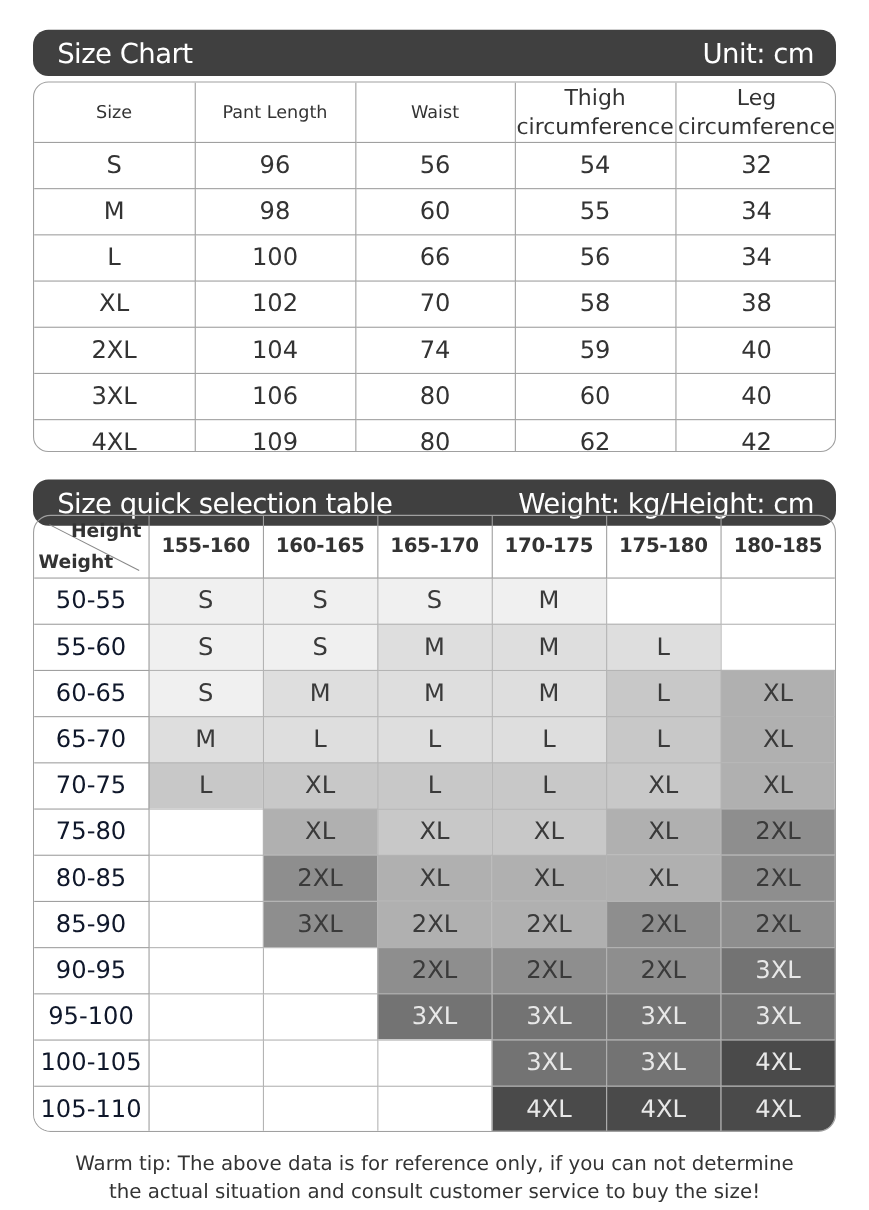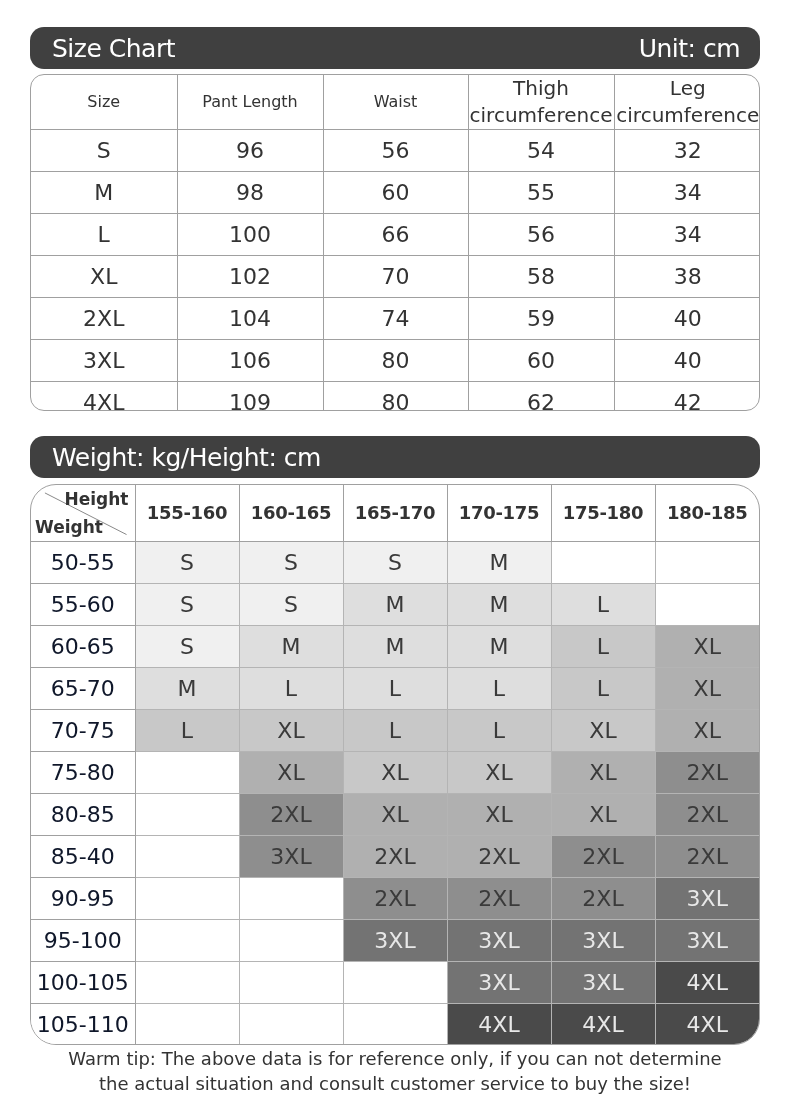--- a/index.html
+++ b/index.html
@@ -29,22 +29,22 @@
   .size-table tr:last-child td { border-bottom: none; }
   .size-table td:first-child, .size-table th:first-child { border-left: none; }
   .size-table td:last-child, .size-table th:last-child { border-right: none; }
   .size-table th { font-size: 16px; line-height: 1.1; }
   .size-table th.small { font-size: 20px; line-height: 1.35; }
   .size-table thead tr { height: 42px; }
   .size-table tbody tr { height: 42px; }
 
   
   .quick-table-wrap {
-    position: absolute; left: 30px; top: 484px; width: 730px; height: 561px;
-    border: 1px solid #a0a0a0; border-radius: 26px; overflow: hidden;
+    position: absolute; left: 30px; top: 468px; width: 730px; height: 561px;
+    border: 1px solid #a0a0a0; border-radius: 16px; overflow: hidden;
   }
   .quick-table td, .quick-table th {
     border: 1px solid #a0a0a0; text-align: center; font-size: 22px; color: #3a3a3a;
   }
   .quick-table tr:first-child td, .quick-table tr:first-child th { border-top: none; }
   .quick-table tr:last-child td { border-bottom: none; }
   .quick-table td:first-child, .quick-table th:first-child { border-left: none; }
   .quick-table td:last-child, .quick-table th:last-child { border-right: none; }
   .quick-table thead tr { height: 56px; }
   .quick-table tbody tr { height: 42px; }
@@ -143,20 +143,21 @@
           <td>109</td>
           <td>80</td>
           <td>62</td>
           <td>42</td>
         </tr>
       </tbody>
   </table>
 </div>
 
 <div class="banner banner-2">
+  <span>Size quick selection table</span>
   <span>Weight: kg/Height: cm</span>
 </div>
 
 <div class="quick-table-wrap">
   <table class="quick-table">
     <colgroup>
       <col style="width:104px">
         <col style="width:104px">
         <col style="width:104px">
         <col style="width:104px">
@@ -239,21 +240,21 @@
         <tr>
           <td class="weight-range">80-85</td>
           <td class="cell" style="background: rgb(255, 255, 255);"></td>
           <td class="cell" style="background: rgb(142, 142, 142);">2XL</td>
           <td class="cell" style="background: rgb(176, 176, 176);">XL</td>
           <td class="cell" style="background: rgb(176, 176, 176);">XL</td>
           <td class="cell" style="background: rgb(176, 176, 176);">XL</td>
           <td class="cell" style="background: rgb(142, 142, 142);">2XL</td>
         </tr>
         <tr>
-          <td class="weight-range">85-40</td>
+          <td class="weight-range">85-90</td>
           <td class="cell" style="background: rgb(255, 255, 255);"></td>
           <td class="cell" style="background: rgb(142, 142, 142);">3XL</td>
           <td class="cell" style="background: rgb(176, 176, 176);">2XL</td>
           <td class="cell" style="background: rgb(176, 176, 176);">2XL</td>
           <td class="cell" style="background: rgb(142, 142, 142);">2XL</td>
           <td class="cell" style="background: rgb(142, 142, 142);">2XL</td>
         </tr>
         <tr>
           <td class="weight-range">90-95</td>
           <td class="cell" style="background: rgb(255, 255, 255);"></td>

